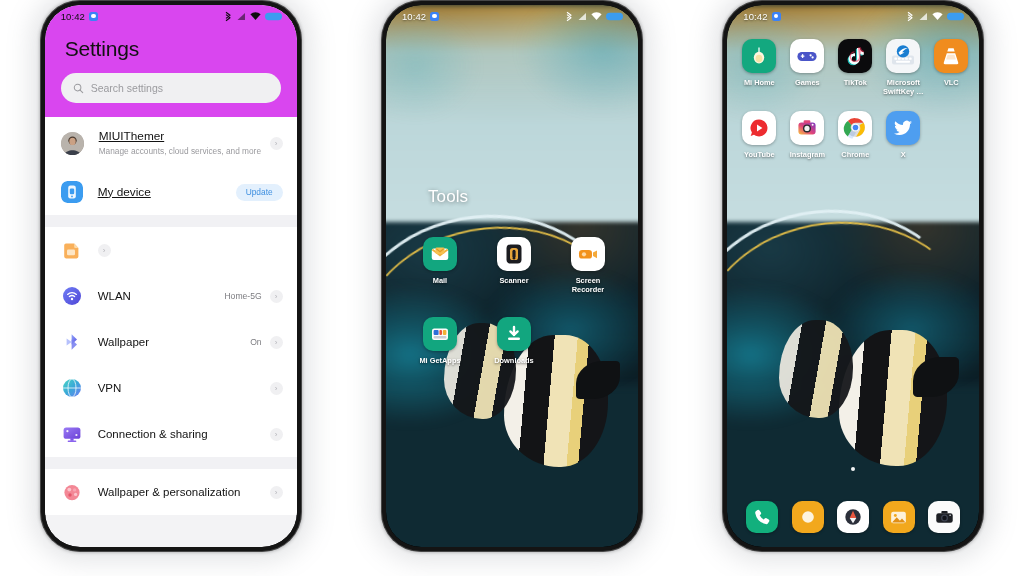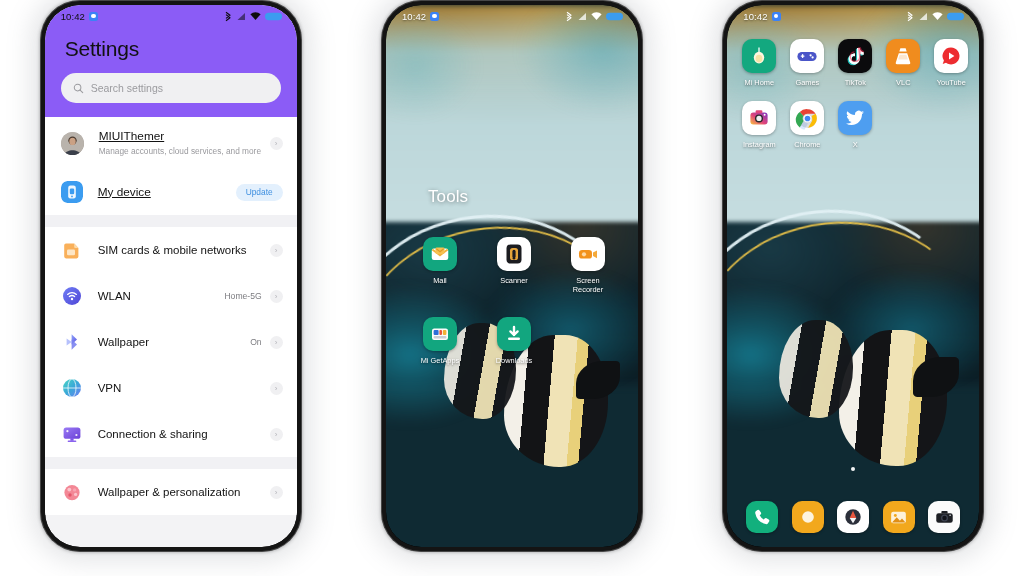--- a/index.html
+++ b/index.html
@@ -77,21 +77,21 @@
   .sb-ico { display:block; }
   .statusbar.dark  { color: #0d0d0d; }
   .statusbar.light { color: #ffffff; text-shadow: 0 1px 2px rgba(0,0,0,.45); }
 
   
   .settings-screen {
     background: #f3f3f5;
     width: 100%; height: 100%;
     display: flex; flex-direction: column;
   }
-  .st-head { background:#8b5cf6; padding: 32px 0 0 0; }
+  .st-head { background:#d946ef; padding: 32px 0 0 0; }
   .st-title {
     font-size: 21px; font-weight: 400; color: #111;
     padding: 0 20px 12px 20px; letter-spacing: -0.2px;
   }
   .st-search {
     margin: 0 16px 14px 16px;
     height: 30px; border-radius: 16px;
     background: #f0f0f2;
     display: flex; align-items: center; gap: 7px;
     padding: 0 12px;
@@ -204,21 +204,21 @@
   
   .folder-title {
     position:absolute; left:42px; top:182px;
     color:#fff; font-size:17px; font-weight:400;
     text-shadow:0 1px 4px rgba(0,0,0,.45);
     letter-spacing:.1px;
   }
   .appgrid {
     position:absolute; display:grid; z-index:12;
   }
-  .app { width:52px; text-align:center; }
+  .app { width:52px; text-align:center;font-weight:bold; }
   .app-ico {
     width:34px;height:34px;border-radius:10px;
     margin:0 auto 5px auto;
     display:flex;align-items:center;justify-content:center;
     box-shadow:0 1px 3px rgba(0,0,0,.3);
     overflow:hidden; position:relative;
   }
   .app-lbl {
     font-size:7.4px; color:#fff; line-height:1.25;
     text-shadow:0 1px 2.5px rgba(0,0,0,.6);
@@ -318,23 +318,20 @@
 
             <div class="st-group">
 
               <div class="st-row">
                 <div class="st-ico">
                   <svg width="22" height="22" viewBox="0 0 22 22">
                       <path d="M5 4.5h8.2L17.4 9v8.6a1.8 1.8 0 0 1-1.8 1.8H5a1.8 1.8 0 0 1-1.8-1.8V6.3A1.8 1.8 0 0 1 5 4.5z" fill="#f9b05a"></path>
                       <path d="M13.2 4.5 17.4 9h-3.3a1 1 0 0 1-.9-.9z" fill="#fcd9a8"></path>
                       <rect x="6" y="10.6" width="8" height="5.6" rx="1.3" fill="#fde6c6"></rect>
                     </svg>
-                </div>
-                <div class="st-text">
-                  <div class="st-label">SIM cards &amp; mobile networks</div>
                 </div>
                 <div class="st-chev">›</div>
               </div>
 
               <div class="st-row">
                 <div class="st-ico">
                   <svg width="22" height="22" viewBox="0 0 22 22">
                       <defs>
                         <linearGradient id="g_wlan" x1="0" y1="0" x2="1" y2="1">
                           <stop offset="0" stop-color="#6f7df5"></stop>
@@ -636,20 +633,36 @@
               <svg width="22" height="22" viewBox="0 0 24 24">
                   <path d="M14.2 3.2h2.9a5.4 5.4 0 0 0 4.3 4.6v2.9a8 8 0 0 1-4.3-1.4v5.9a6 6 0 1 1-6-6c.3 0 .6 0 .9.1v3a3 3 0 1 0 2.2 2.9z" fill="#fff"></path>
                   <path d="M13 4.2h2.9a5.4 5.4 0 0 0 4.3 4.6v2.9a8 8 0 0 1-4.3-1.4v5.9a6 6 0 1 1-6-6v3a3 3 0 1 0 3.1 3z" fill="#25f4ee" opacity=".75"></path>
                   <path d="M14.2 3.2h2.9a5.4 5.4 0 0 0 4.3 4.6v2.9a8 8 0 0 1-4.3-1.4v5.9a6 6 0 1 1-6-6c.3 0 .6 0 .9.1v3a3 3 0 1 0 2.2 2.9z" fill="#fff" opacity=".9"></path>
                   <path d="M15.3 2.4h2.9a5.4 5.4 0 0 0 3.4 4.2v1.2a7 7 0 0 1-3.5-1.1v5.9a6 6 0 1 1-6.7-5.9v1.6a4.4 4.4 0 1 0 5 4.3z" fill="#fe2c55" opacity=".55"></path>
                 </svg>
             </div>
             <div class="app-lbl">TikTok</div>
           </div>
 
+          <div class="app">
+            <div class="app-ico" style="background:#f4f6f8;">
+              <svg width="26" height="26" viewBox="0 0 26 26">
+                  <rect x="2" y="12.5" width="22" height="9" rx="2" fill="#dfe5ec"></rect>
+                  <rect x="4.4" y="14.6" width="2.6" height="2.2" rx=".6" fill="#fff"></rect>
+                  <rect x="8" y="14.6" width="2.6" height="2.2" rx=".6" fill="#fff"></rect>
+                  <rect x="11.6" y="14.6" width="2.6" height="2.2" rx=".6" fill="#fff"></rect>
+                  <rect x="15.2" y="14.6" width="2.6" height="2.2" rx=".6" fill="#fff"></rect>
+                  <rect x="18.8" y="14.6" width="2.8" height="2.2" rx=".6" fill="#fff"></rect>
+                  <rect x="6" y="17.8" width="14" height="2" rx=".8" fill="#fff"></rect>
+                  <circle cx="13" cy="8.4" r="6.2" fill="#1a7ed1"></circle>
+                  <path d="M8.6 9.4c2.8-3.4 6-4.6 9.1-4.4-2.2 1-4.2 2.4-5.6 4.2l2.4.3-4.6 2.6z" fill="#fff"></path>
+                </svg>
+            </div>
+            <div class="app-lbl">Microsoft SwiftKey …</div>
+          </div>
 
           <div class="app">
             <div class="app-ico" style="background:#f08c1e;">
               <svg width="24" height="24" viewBox="0 0 24 24">
                   <path d="M9.4 4.2h5.2l1.1 3.4H8.3z" fill="#fff"></path>
                   <path d="M7.8 9.2h8.4l3 9.4a1.2 1.2 0 0 1-1.1 1.6H5.9a1.2 1.2 0 0 1-1.1-1.6z" fill="#fff"></path>
                   <path d="M8.6 10.8h6.8l1.5 4.6H7.1z" fill="#f08c1e" opacity=".22"></path>
                 </svg>
             </div>
             <div class="app-lbl">VLC</div>

